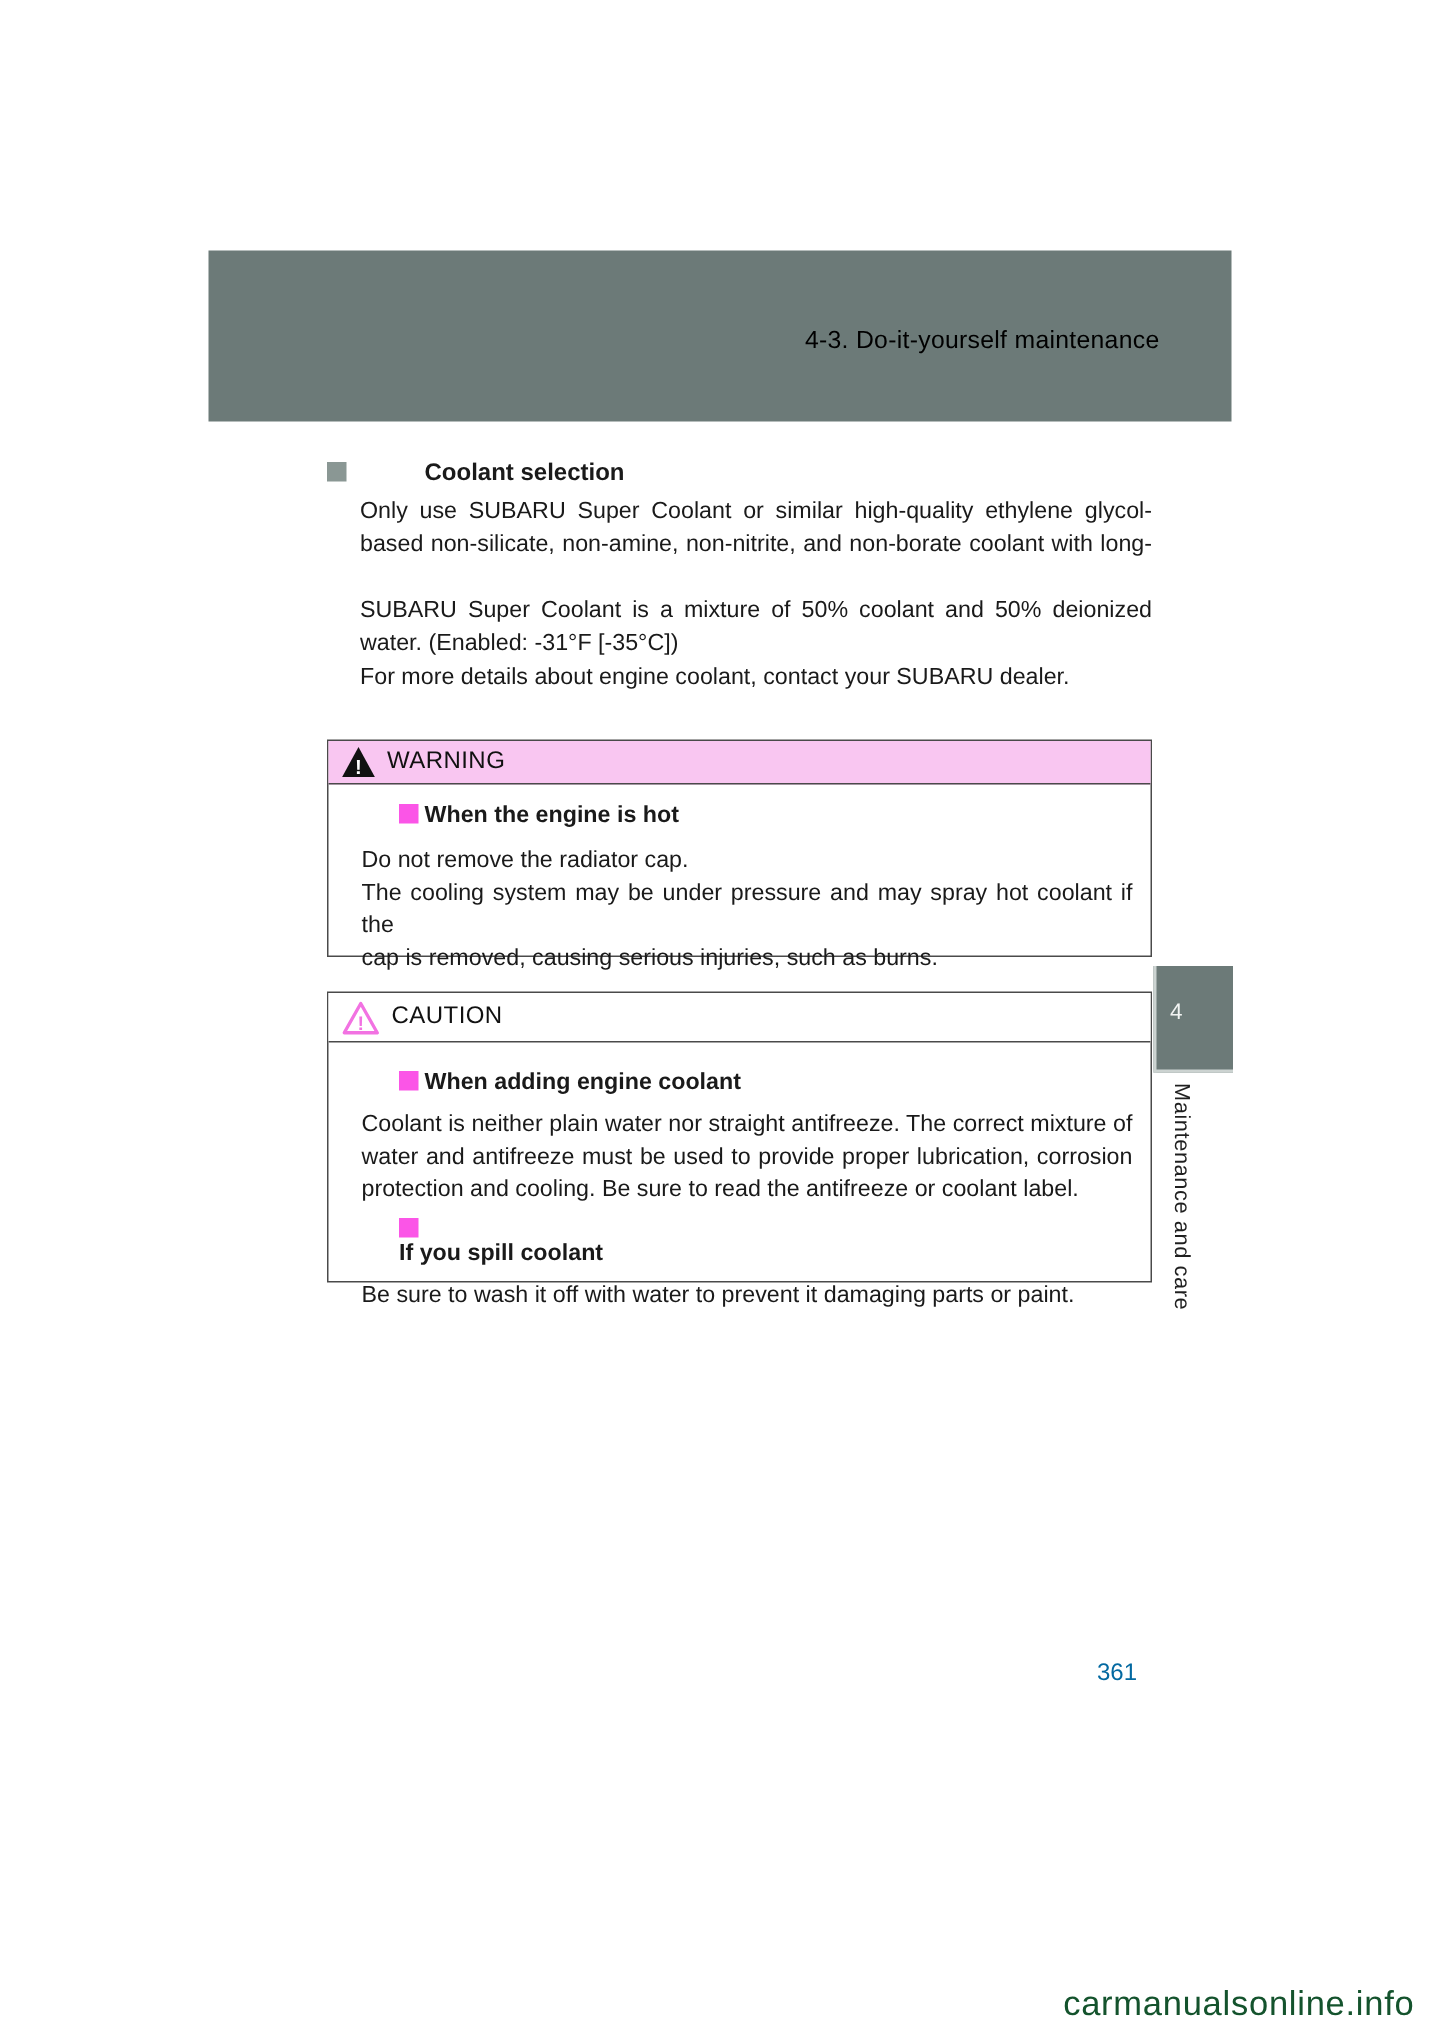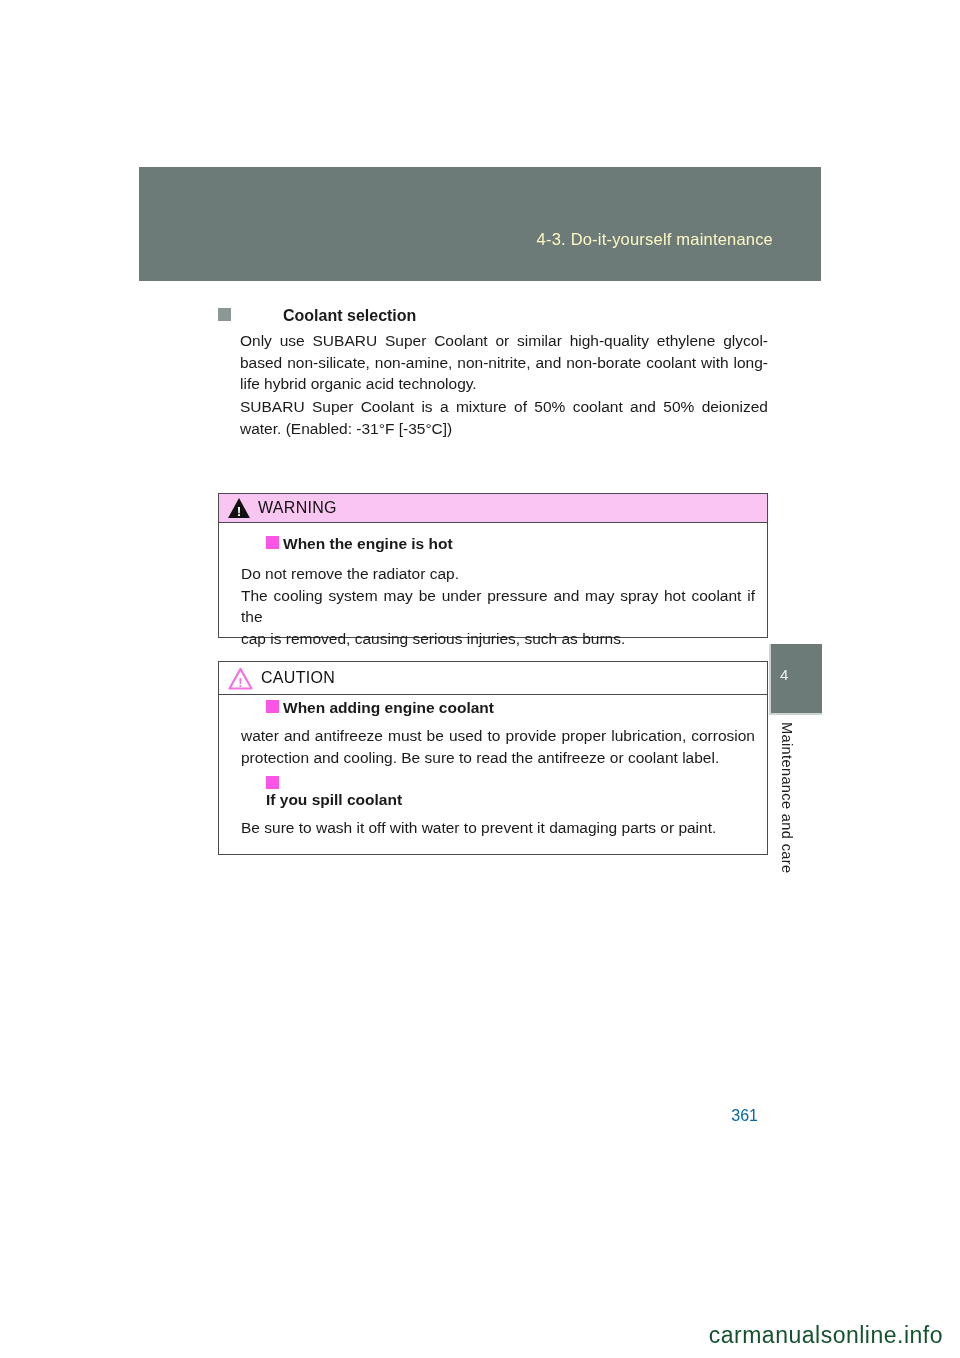--- a/index.html
+++ b/index.html
@@ -8,22 +8,22 @@
     font-family:"Liberation Sans","DejaVu Sans",sans-serif; color:#1a1a1a;
     overflow:hidden;
   }
 
   
   .header-band {
     position:absolute; left:139px; top:167px; width:682px; height:114px;
     background:#6c7a78;
   }
   .header-band .crumb {
-    position:absolute; right:48px; top:63px;
-    font-size:16.5px; color:#fef9c3; letter-spacing:0.2px;text-align:center;
+    position:absolute; right:48px; top:51px;
+    font-size:16.5px; color:#000000; letter-spacing:0.2px;text-align:center;
   }
 
   
   .section-heading {
     position:absolute; left:218px; top:305px; display:flex; align-items:flex-start;
     font-size:16px; font-weight:bold; line-height:21px;gap:48px;
   }
   .sq { display:inline-block; width:13px; height:13px; margin-right:4px; margin-top:3px; flex:0 0 auto; }
   .sq-gray { background:#8a9794; }
   .sq-pink { background:#fb55e7; }
@@ -50,21 +50,21 @@
   .caution-box .band { background:#ffffff; height:32px; }
   .band .band-label { margin-left:8px; letter-spacing:0.3px; }
   .band svg { display:block; }
 
   .nbox .content { padding:0 12px 0 3px; }
   .n-heading {
     display:flex; align-items:flex-start;
     font-size:15.5px; font-weight:bold; line-height:21px;padding-left:44px;
   }
   .warning-box .n-heading { margin-top:10px; }
-  .caution-box .h1 { margin-top:2px; }
+  .caution-box .h1 { margin-top:16px; }
   .caution-box .h2 { margin-top:5px;flex-direction:column; }
   .n-body { margin-left:19px; margin-top:7px; font-size:15.5px; line-height:21.5px; }
   .warning-box .n-body { margin-top:9px; }
 
   
   .chapter-tab {
     position:absolute; left:769px; top:644px; width:53px; height:71px;
     background:#6c7a78; border-left:2px solid #ccd3d1; border-bottom:2px solid #ccd3d1;
     box-sizing:border-box;
   }
@@ -97,25 +97,27 @@
   </div>
 
   <div class="section-heading">
     <span class="sq sq-gray"></span>
     <span>Coolant selection</span>
   </div>
 
   <div class="para p1">
     <div class="jl">Only use SUBARU Super Coolant or similar high-quality ethylene glycol-</div>
     <div class="jl">based non-silicate, non-amine, non-nitrite, and non-borate coolant with long-</div>
-    <div>life hybrid organic acid technology.</div>
   </div>
   <div class="para p2">
     <div class="jl">SUBARU Super Coolant is a mixture of 50% coolant and 50% deionized</div>
     <div>water. (Enabled: -31°F [-35°C])</div>
+  </div>
+  <div class="para p3">
+    <div>For more details about engine coolant, contact your SUBARU dealer.</div>
   </div>
 
   <div class="nbox warning-box">
     <div class="band">
       <svg width="22" height="20" viewBox="0 0 24 22">
         <path d="M12 0 L24 22 L0 22 Z" fill="#111111"></path>
         <text x="12" y="19.5" fill="#ffffff" font-size="15" font-weight="bold" text-anchor="middle" font-family="Liberation Sans, DejaVu Sans, sans-serif">!</text>
       </svg>
       <span class="band-label">WARNING</span>
     </div>
@@ -139,20 +141,21 @@
         <text x="12.5" y="19.5" fill="#f272e2" font-size="13" font-weight="bold" text-anchor="middle" font-family="Liberation Sans, DejaVu Sans, sans-serif">!</text>
       </svg>
       <span class="band-label">CAUTION</span>
     </div>
     <div class="content">
       <div class="n-heading h1">
         <span class="sq sq-pink"></span>
         <span>When adding engine coolant</span>
       </div>
       <div class="n-body">
+        <div class="jl">Coolant is neither plain water nor straight antifreeze. The correct mixture of</div>
         <div class="jl">water and antifreeze must be used to provide proper lubrication, corrosion</div>
         <div>protection and cooling. Be sure to read the antifreeze or coolant label.</div>
       </div>
       <div class="n-heading h2">
         <span class="sq sq-pink"></span>
         <span>If you spill coolant</span>
       </div>
       <div class="n-body">
         <div>Be sure to wash it off with water to prevent it damaging parts or paint.</div>
       </div>

